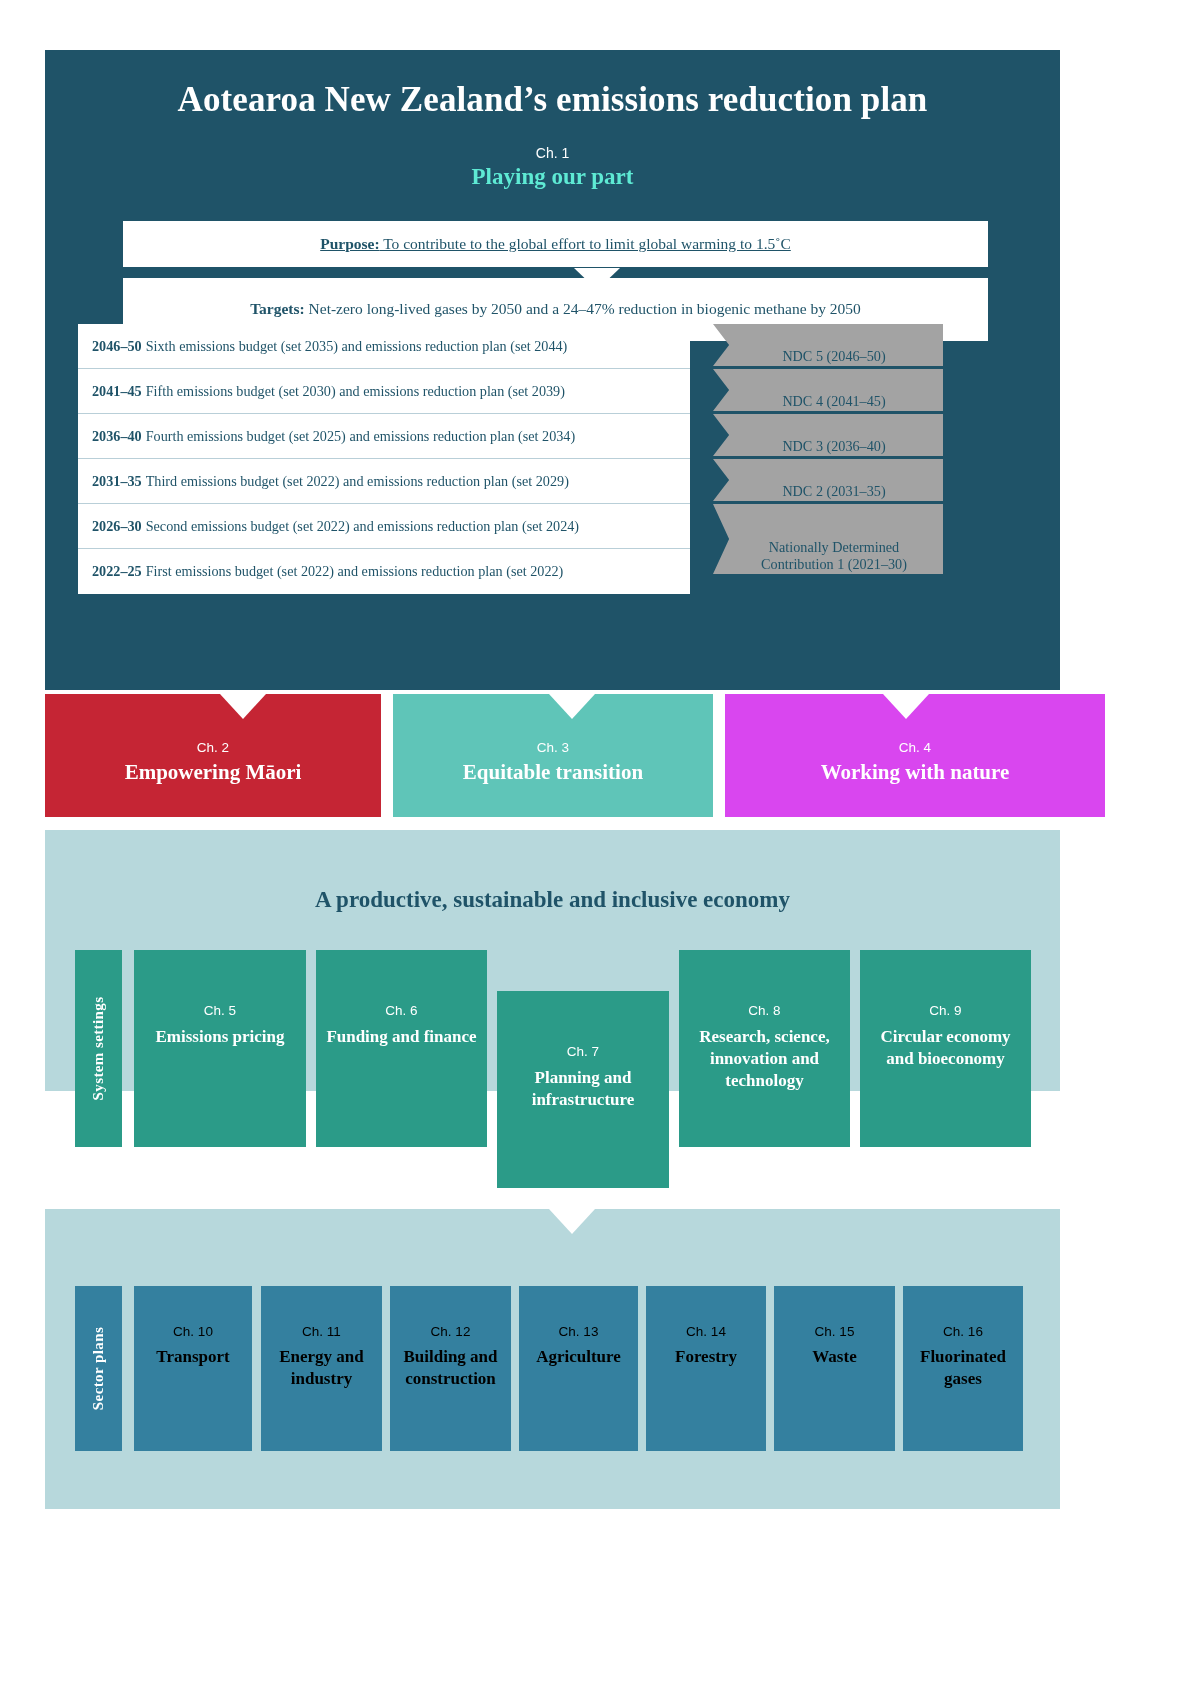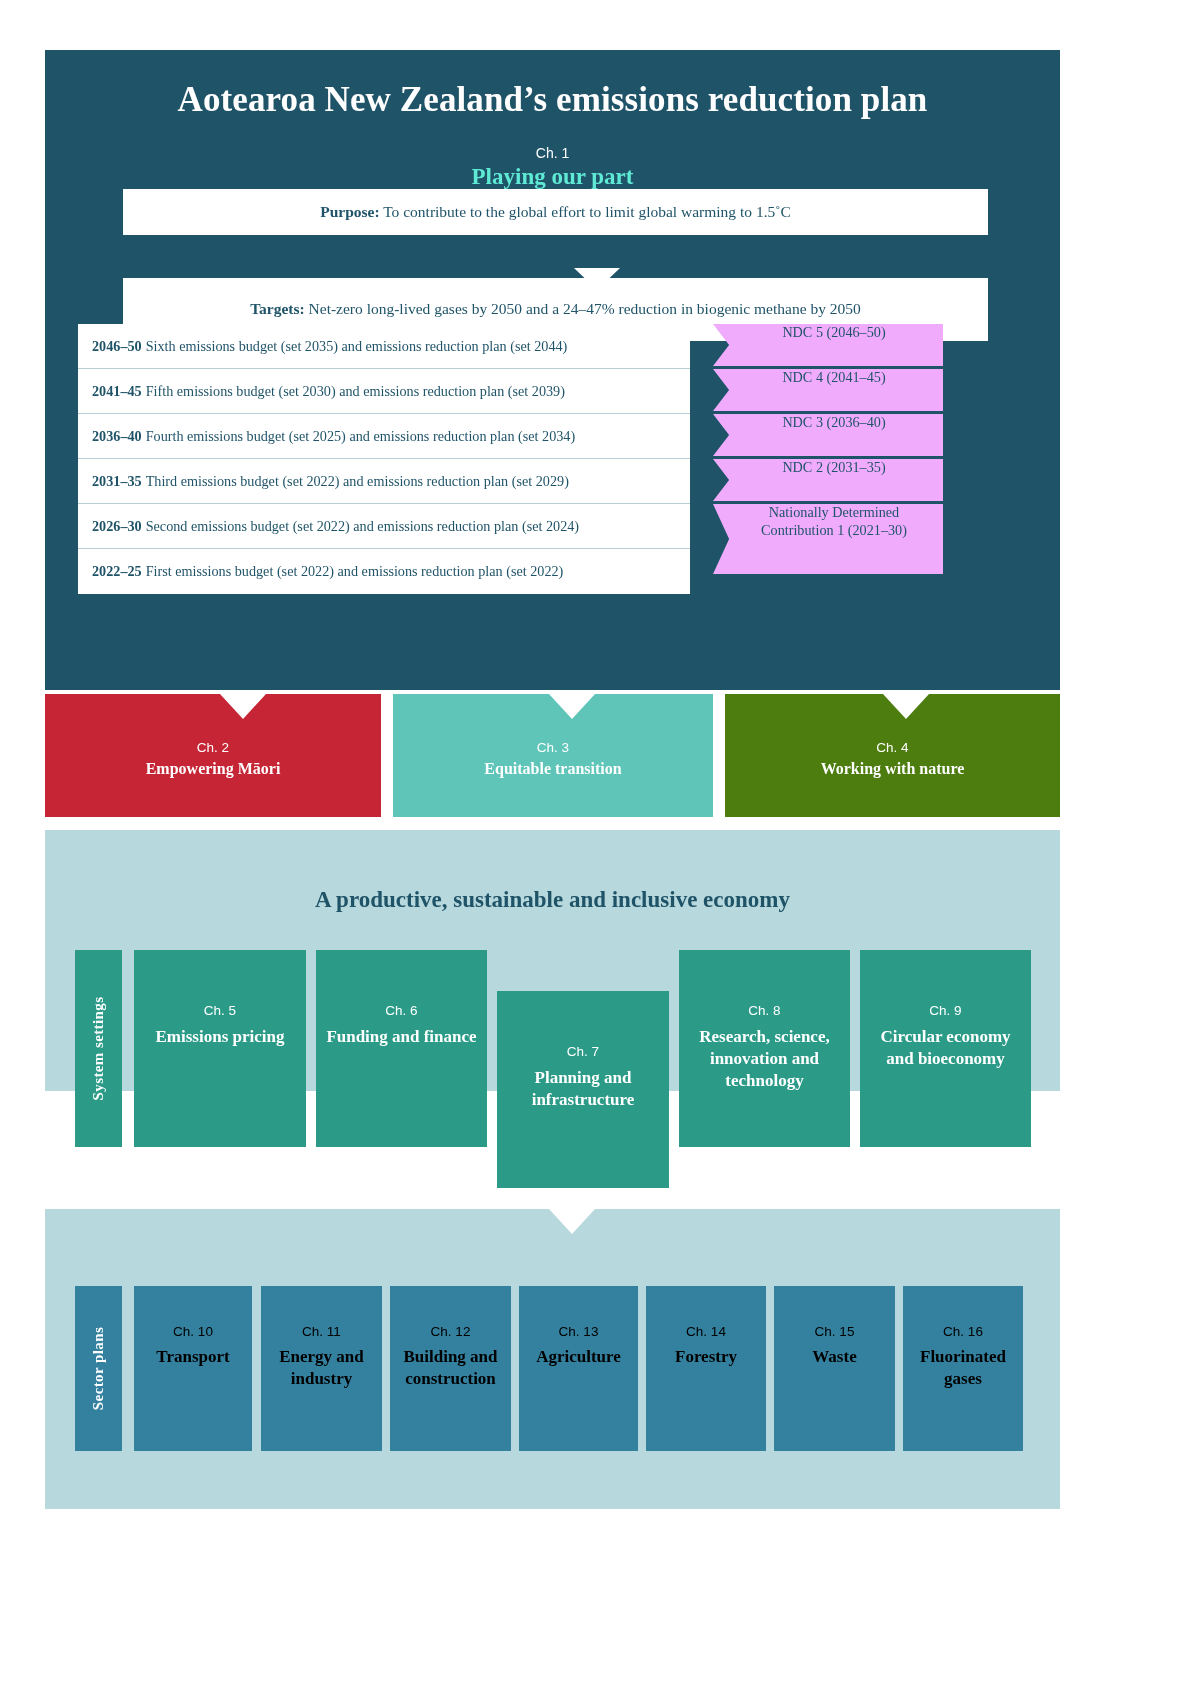--- a/index.html
+++ b/index.html
@@ -31,21 +31,21 @@
   }
 
   
   .stmt{
     position:absolute;left:78px;width:865px;background:#ffffff;
     color:#1F5368;display:flex;align-items:center;justify-content:center;
     text-align:center;font-size:15.5px;line-height:1.3;
     padding:0 22px;box-sizing:border-box;
   }
   .stmt b{font-weight:bold;}
-  .stmt-purpose{top:139px;height:46px;}
+  .stmt-purpose{top:171px;height:46px;text-decoration:underline;}
   .stmt-targets{top:228px;height:63px;}
 
   
   .notch{
     position:absolute;width:46px;height:22px;
     background:#ffffff;
     clip-path:polygon(0 0, 100% 0, 50% 100%);
   }
   .notch-1{left:529px;top:218px;}
   .notch-2{left:529px;top:291px;}
@@ -61,47 +61,47 @@
     padding:0 14px;box-sizing:border-box;
     border-bottom:1px solid #b9cfd8;
     white-space:nowrap;
   }
   .budget-row:last-child{border-bottom:none;}
   .budget-row b{font-weight:bold;margin-right:4px;}
 
   
   .ndc-col{position:absolute;left:713px;top:324px;width:230px;}
   .ndc{
-    position:relative;width:230px;background:#f0abfc;color:#1F5368;
-    font-size:14.2px;display:flex;align-items:flex-start;justify-content:center;
+    position:relative;width:230px;background:#a3a3a3;color:#1F5368;
+    font-size:14.2px;display:flex;align-items:flex-end;justify-content:center;
     text-align:center;line-height:1.25;
     clip-path:polygon(0 0, 100% 0, 100% 100%, 0 100%, 7% 50%);
     margin-bottom:3px;box-sizing:border-box;
     padding-left:18px;padding-right:6px;
   }
   .ndc-s{height:42px;}
   .ndc-big{height:70px;}
 
   
   .pillar-row{position:absolute;left:45px;top:694px;width:1015px;height:123px;}
   .pillar{
     position:absolute;top:0;height:123px;
     color:#ffffff;text-align:center;
   }
   .pillar .pnum{
     position:absolute;left:0;top:46px;width:100%;
     font-size:13.5px;font-family:"Liberation Sans",sans-serif;
   }
   .pillar .pname{
     position:absolute;left:0;top:66px;width:100%;
-    font-size:16px;font-weight:bold;
+    font-size:21px;font-weight:bold;
   }
   .p2{left:0;width:336px;background:#C52534;}
   .p3{left:348px;width:320px;background:#5FC5B8;}
-  .p4{left:680px;width:335px;background:#4d7c0f;}
+  .p4{left:680px;width:380px;background:#d946ef;}
 
   
   .pnotch{
     position:absolute;width:46px;height:25px;background:#ffffff;
     clip-path:polygon(0 0, 100% 0, 50% 100%);
   }
 
   
   .econ-panel{
     position:absolute;left:45px;top:830px;width:1015px;height:261px;

